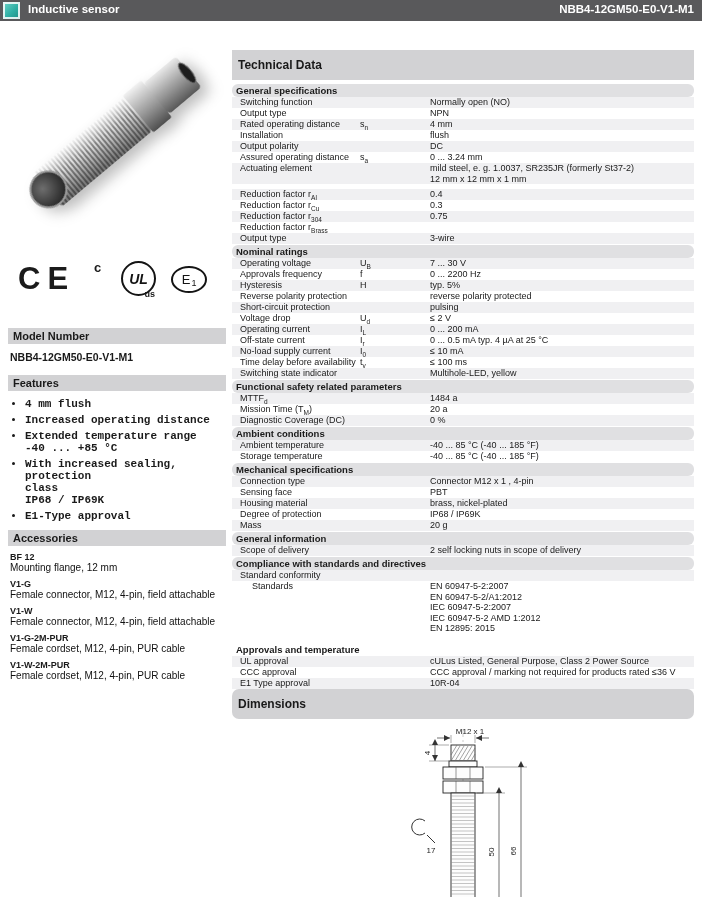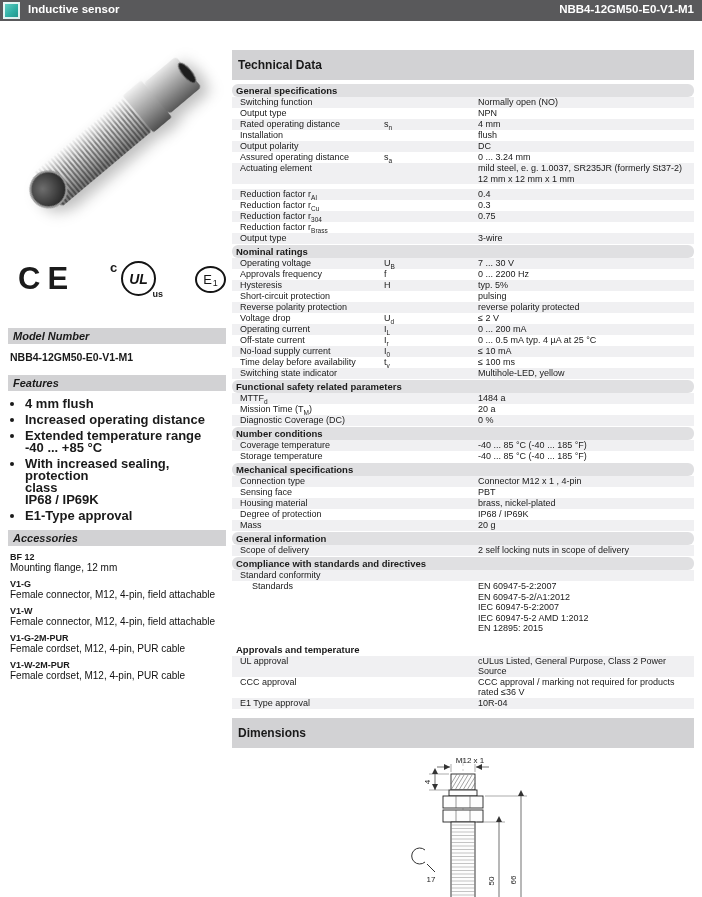--- a/index.html
+++ b/index.html
@@ -34,47 +34,47 @@
     background:
       linear-gradient(180deg, rgba(255,255,255,.9), rgba(150,150,150,.15) 38%, rgba(30,30,30,.55) 92%),
       repeating-linear-gradient(90deg,#e7e7e7 0 2px,#828282 2px 4px);}
   .nut{position:absolute;left:134px;top:-2px;width:24px;height:48px;border-radius:2px;
     background:linear-gradient(180deg,#f1f1f1,#9a9a9a 55%,#4f4f4f);}
   .plug{position:absolute;left:158px;top:2px;width:42px;height:40px;border-radius:4px;
     background:linear-gradient(180deg,#e9e9e9,#a7a7a7 45%,#585858);}
   .plug-face{position:absolute;right:-3px;top:7px;width:10px;height:26px;border-radius:50%;
     background:#1d1d1d;border:1px solid #777;}
   
-  .marks{display:flex;align-items:center;gap:38px;height:70px;padding-left:10px;margin-bottom:14px;}
+  .marks{display:flex;align-items:center;gap:22px;height:70px;padding-left:10px;margin-bottom:14px;}
   .ce{font-size:31px;font-weight:600;letter-spacing:7px;color:#1b1b1b;}
   .ul-mark{position:relative;width:52px;height:42px;}
-  .ul-circle{position:absolute;left:8px;top:3px;width:35px;height:35px;border:2.5px solid #141414;
+  .ul-circle{position:absolute;left:24px;top:3px;width:35px;height:35px;border:2.5px solid #141414;
     border-radius:50%;display:flex;align-items:center;justify-content:center;
     font-weight:bold;font-style:italic;font-size:14px;color:#141414;}
   .ul-c{position:absolute;left:-3px;top:2px;font-size:13px;font-weight:bold;}
   .ul-us{position:absolute;right:-6px;bottom:1px;font-size:9px;font-weight:bold;}
   .e1-mark{width:36px;height:27px;border:2px solid #141414;border-radius:50%;
     display:flex;align-items:center;justify-content:center;font-size:13px;color:#141414;}
   .e1-mark .sub{font-size:9px;margin-left:1px;align-self:flex-end;padding-bottom:3px;}
   
-  .sec-h{background:var(--bar-gray);font-size:11px;font-weight:bold;padding:2px 5px;margin-top:8px;font-style:italic;}
+  .sec-h{background:var(--bar-gray);font-size:11px;font-weight:bold;padding:2px 5px;margin-top:8px;}
   .model-no{font-size:10.5px;font-weight:bold;padding:7px 2px 4px 2px;}
   .features-list{list-style:disc;margin:7px 0 4px 0;padding-left:17px;}
-  .features-list li{font-size:13px;font-weight:bold;line-height:12px;margin-bottom:4px;}
+  .features-list li{font-size:11px;font-weight:bold;line-height:12px;margin-bottom:4px;font-family:Liberation Mono, monospace;}
   .acc-list{padding:6px 2px 0 2px;}
   .acc-item{margin-bottom:6px;}
   .acc-name{font-size:9px;font-weight:bold;line-height:11px;}
   .acc-desc{font-size:10px;line-height:10px;color:#111;}
   
   .td-header{background:var(--bar-gray);font-size:12px;font-weight:bold;padding:8px 6px;margin-bottom:4px;}
   .t-section{}
   .t-sec-title{background:var(--sec-gray);font-size:9.5px;font-weight:bold;padding:1px 4px;margin-top:1px;border-radius:6px;}
   .t-sec-title.plain{background:none;margin-top:9px;}
   .t-row{display:grid;grid-template-columns:120px 70px 1fr;padding:0 0 0 8px;
-    font-size:9px;line-height:10.5px;min-height:11px;align-items:start;gap:24px;}
+    font-size:9px;line-height:10.5px;min-height:11px;align-items:start;}
   .t-section > .t-row:nth-child(even){background:var(--stripe);}
   .t-row .lbl{padding-right:4px;}
   .t-row.indent .lbl{text-indent:12px;}
   .t-row .sym{}
   .t-row .val{}
   .t-spacer{height:5px;}
   sub{font-size:6.5px;vertical-align:sub;line-height:0;}
   
   .dim-wrap{width:240px;margin:6px auto 0 auto;}
   .dim-svg text{font-family:"Liberation Sans",sans-serif;font-size:8px;fill:#222;}
@@ -244,28 +244,28 @@
           <span class="lbl">Approvals frequency</span>
           <span class="sym">f</span>
           <span class="val">0 ... 2200 Hz</span>
         </div>
         <div class="t-row">
           <span class="lbl">Hysteresis</span>
           <span class="sym">H</span>
           <span class="val">typ. 5%</span>
         </div>
         <div class="t-row">
+          <span class="lbl">Reverse polarity protection</span>
+          <span class="sym"></span>
+          <span class="val">reverse polarity protected</span>
+        </div>
+        <div class="t-row">
           <span class="lbl">Short-circuit protection</span>
           <span class="sym"></span>
           <span class="val">pulsing</span>
-        </div>
-        <div class="t-row">
-          <span class="lbl">Reverse polarity protection</span>
-          <span class="sym"></span>
-          <span class="val">reverse polarity protected</span>
         </div>
         <div class="t-row">
           <span class="lbl">Voltage drop</span>
           <span class="sym">U<sub>d</sub></span>
           <span class="val">≤ 2 V</span>
         </div>
         <div class="t-row">
           <span class="lbl">Operating current</span>
           <span class="sym">I<sub>L</sub></span>
           <span class="val">0 ... 200 mA</span>
@@ -303,23 +303,23 @@
           <span class="sym"></span>
           <span class="val">20 a</span>
         </div>
         <div class="t-row">
           <span class="lbl">Diagnostic Coverage (DC)</span>
           <span class="sym"></span>
           <span class="val">0 %</span>
         </div>
       </div>
       <div class="t-section">
-        <div class="t-sec-title">Number conditions</div>
-        <div class="t-row">
-          <span class="lbl">Coverage temperature</span>
+        <div class="t-sec-title">Ambient conditions</div>
+        <div class="t-row">
+          <span class="lbl">Ambient temperature</span>
           <span class="sym"></span>
           <span class="val">-40 ... 85 °C (-40 ... 185 °F)</span>
         </div>
         <div class="t-row">
           <span class="lbl">Storage temperature</span>
           <span class="sym"></span>
           <span class="val">-40 ... 85 °C (-40 ... 185 °F)</span>
         </div>
       </div>
       <div class="t-section">
@@ -390,21 +390,21 @@
           <span class="val">CCC approval / marking not required for products rated ≤36 V</span>
         </div>
         <div class="t-row">
           <span class="lbl">E1 Type approval</span>
           <span class="sym"></span>
           <span class="val">10R-04</span>
         </div>
       </div>
     </div>
 
-  <div class="td-header" style="margin-top:9px;">Dimensions</div>
+  <div class="td-header" style="border-radius:7px;">Dimensions</div>
 
   <div class="dim-wrap">
     <svg class="dim-svg" width="240" height="236" viewBox="0 0 240 236">
       <defs>
         <marker id="ar" markerWidth="7" markerHeight="6" refX="6" refY="3" orient="auto" markerUnits="userSpaceOnUse">
           <path d="M0,0 L6,3 L0,6 z" fill="#333"></path>
         </marker>
         <marker id="arr" markerWidth="7" markerHeight="6" refX="0" refY="3" orient="auto-start-reverse" markerUnits="userSpaceOnUse">
           <path d="M0,0 L6,3 L0,6 z" fill="#333"></path>
         </marker>

